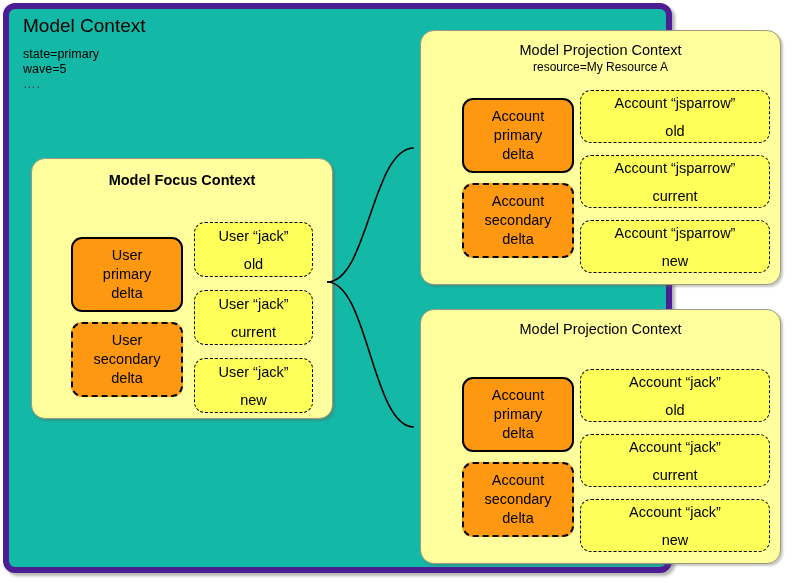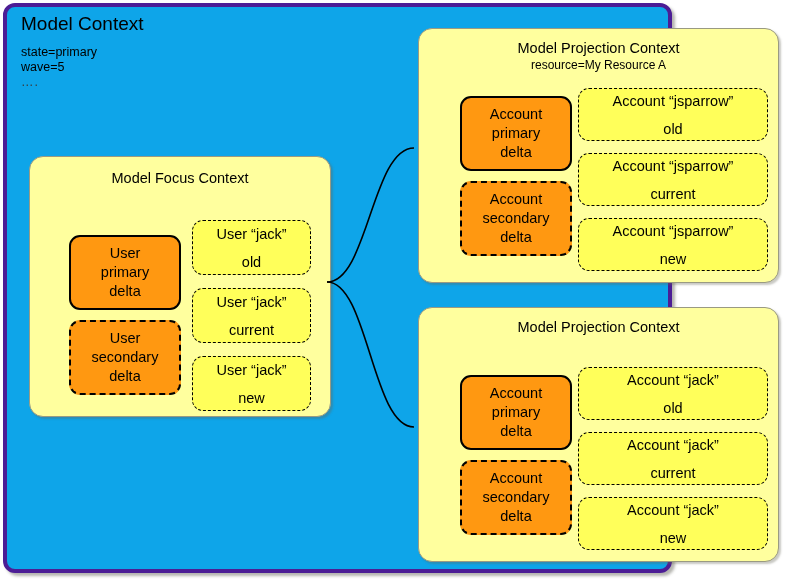--- a/index.html
+++ b/index.html
@@ -24,22 +24,22 @@
   }
 
   
   .model-context {
     position: absolute;
     left: 3px;
     top: 3px;
     width: 669px;
     height: 570px;
     box-sizing: border-box;
-    background: #0ea5e9;
-    border: 4px solid #4c1d95;
+    background: #14b8a6;
+    border: 6px solid #4c1d95;
     border-radius: 12px;
     box-shadow: 3px 3px 3px rgba(90,90,80,0.45);
   }
 
   .model-context-title {
     position: absolute;
     left: 14px;
     top: 4px;
     font-size: 19px;
     line-height: 26px;
@@ -137,21 +137,21 @@
     <div class="model-context-title">Model Context</div>
 
     <div class="model-context-props">
       <div>state=primary</div>
       <div>wave=5</div>
       <div class="prop-ellipsis">….</div>
     </div>
 
     <div class="ctx-panel" style="left:22px; top:149px; width:302px; height:261px;">
 
-      <div class="ctx-heading" style="top:12px;">
+      <div class="ctx-heading" style="top:12px;font-weight:bold;">
         <span class="ctx-title">Model Focus Context</span>
       </div>
 
       <div class="delta-box solid" style="left:27px; top:78px; width:112px; height:75px;">User<br>primary<br>delta</div>
 
       <div class="delta-box dashed" style="left:27px; top:163px; width:112px; height:75px;">User<br>secondary<br>delta</div>
 
       <div class="obj-box" style="left:162px; top:63px; width:119px; height:55px;">User “jack”<br>old</div>
 
       <div class="obj-box" style="left:162px; top:131px; width:119px; height:55px;">User “jack”<br>current</div>

